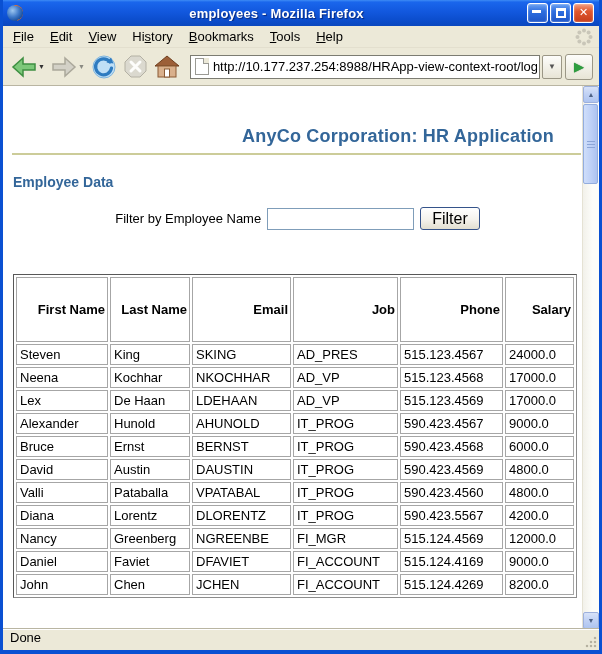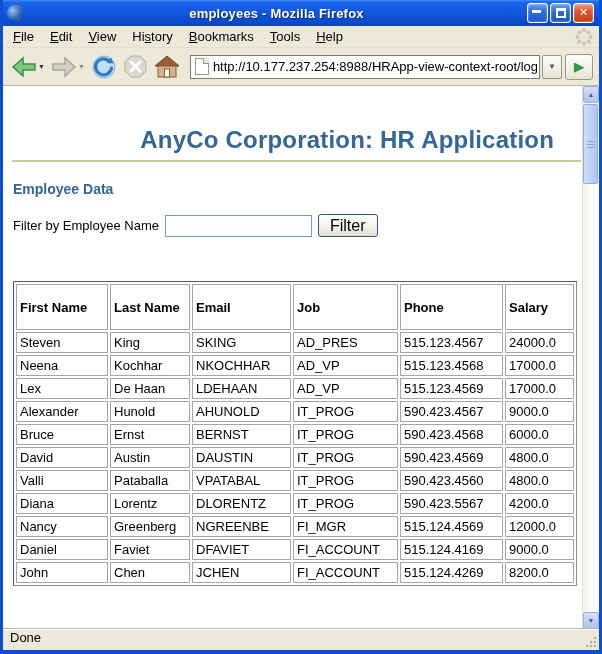--- a/index.html
+++ b/index.html
@@ -61,36 +61,36 @@
     background:linear-gradient(180deg,#fdfdfb,#e8e5d6); text-align:center; line-height:22px;
     font-size:8px; color:#555; margin-right:3px; }
   .gobtn { width:28px; height:26px; border:1px solid #9b9786; border-radius:3px;
     background:linear-gradient(180deg,#fdfdfb,#e8e5d6); text-align:center; line-height:24px;
     font-size:13px; color:var(--go_green); text-shadow:0 0 1px #1c6e2a; }
 
   
   .viewport { flex:1; display:flex; background:#fff; overflow:hidden; }
   .content { flex:1; overflow:hidden; background:#fff; }
 
-  h1.app-heading { font-size:24px; font-weight:bold; color:var(--heading);
+  h1.app-heading { font-size:18px; font-weight:bold; color:var(--heading);
     text-align:right; margin:40px 28px 6px 0; letter-spacing:.2px; }
   .rule { border:0; border-top:2px solid var(--rule); margin:0 1px 0 9px; }
   h2.section-heading { font-size:14px; font-weight:bold; color:var(--heading); margin:19px 0 0 10px; }
-  .filter-row { display:flex; align-items:center; margin:17px 0 0 10px; }
+  .filter-row { display:flex; align-items:center; margin:17px 0 0 10px;justify-content:center; }
   .filter-row label { font-size:13px; color:#000; }
   .filter-input { width:147px; height:22px; border:1px solid #7F9DB9; margin-left:6px;
     font-family:"Liberation Sans",sans-serif; font-size:13px; padding:2px 3px; }
   .filter-btn { margin-left:6px; height:23px; padding:0 11px; font-family:"Liberation Sans",sans-serif;
     font-size:16px; color:#000; border:1px solid #35538a; border-radius:3px;
     background:linear-gradient(180deg,#ffffff 0%,#f4f2ec 55%,#e2dfd0 100%); }
 
   table.emp { border-collapse:separate; border-spacing:2px; table-layout:fixed;
     margin:44px 0 0 10px; width:564px; background:#fff;
     border:1px solid; border-color:#585858 #8c8c8c #8c8c8c #585858; }
-  table.emp th { font-weight:bold; text-align:left; vertical-align:middle; height:46px;
+  table.emp th { font-weight:bold; text-align:right; vertical-align:middle; height:65px;
     border:1px solid #a6a6a6; padding:3px 2px 3px 3px; font-size:13px; color:#000; }
   table.emp td { height:20px; border:1px solid #a6a6a6; padding:2px 2px 2px 3px;
     font-size:13px; color:#000; white-space:nowrap; overflow:hidden; }
   col.c0{width:92px} col.c1{width:80px} col.c2{width:99px}
   col.c3{width:105px} col.c4{width:103px} col.c5{width:69px}
 
   
   .scrollbar { flex:0 0 17px; background:linear-gradient(90deg,#f2f1ea 0%,#fdfdfa 60%);
     display:flex; flex-direction:column; border-left:1px solid #e5e2d4; }
   .sb-btn { flex:0 0 17px; border:1px solid #9db0dc; border-radius:2px;

